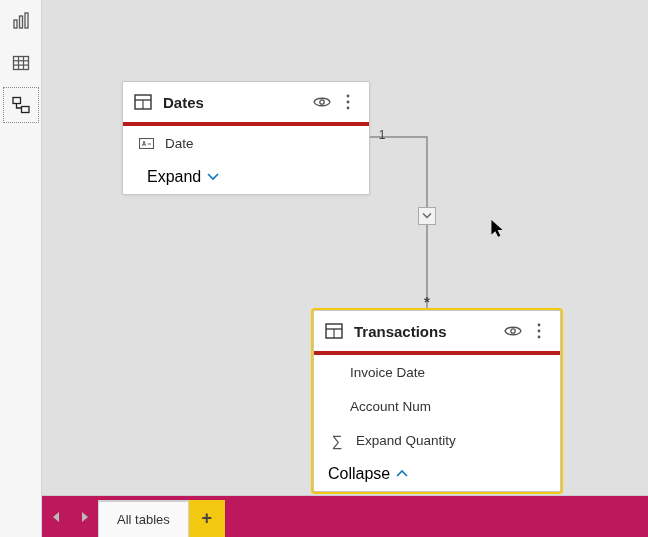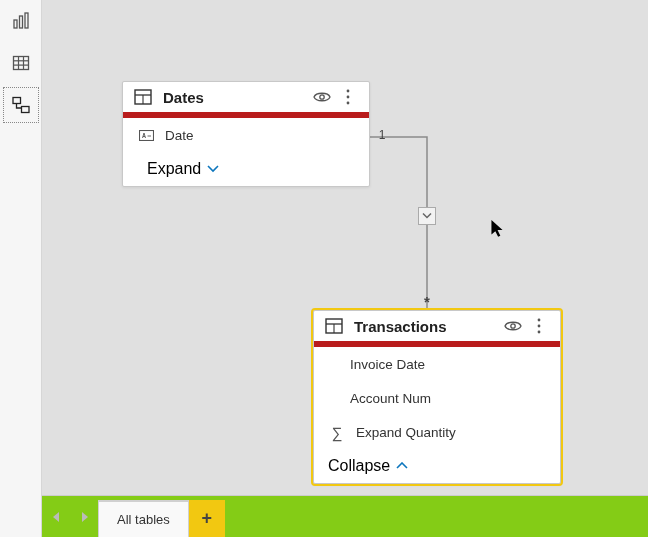--- a/index.html
+++ b/index.html
@@ -49,25 +49,25 @@
     border-radius: 2px;
     box-shadow: 0 1px 3px rgba(0,0,0,0.08);
     width: 248px;
     font-size: 13.5px;
   }
   .table-card.selected {
     outline: 2px solid #f2c811;
     outline-offset: 0;
   }
   .card-header {
-    height: 36px;
+    height: 44px;
     display: flex;
     align-items: center;
     padding: 0 10px;
-    border-bottom: 6px solid #b91c1c;
+    border-bottom: 4px solid #b91c1c;
   }
   .card-header .tbl-icon {
     width: 20px; height: 20px;
     margin-right: 10px;
     flex-shrink: 0;
   }
   .card-header .title {
     font-weight: 600;
     color: #222;
     font-size: 15px;
@@ -118,21 +118,21 @@
     display: flex; align-items: center; justify-content: center;
     color: #555;
     font-size: 10px;
   }
 
   
   .footer {
     position: absolute;
     left: 42px; right: 0; bottom: 0;
     height: 42px;
-    background: #84cc16;
+    background: #be185d;
     border-top: 1px solid #ccc;
     display: flex; align-items: stretch;
   }
   .footer .nav-arrow {
     width: 28px;
     display: flex; align-items: center; justify-content: center;
     color: #bbb;
     cursor: pointer;
     font-size: 12px;
   }

